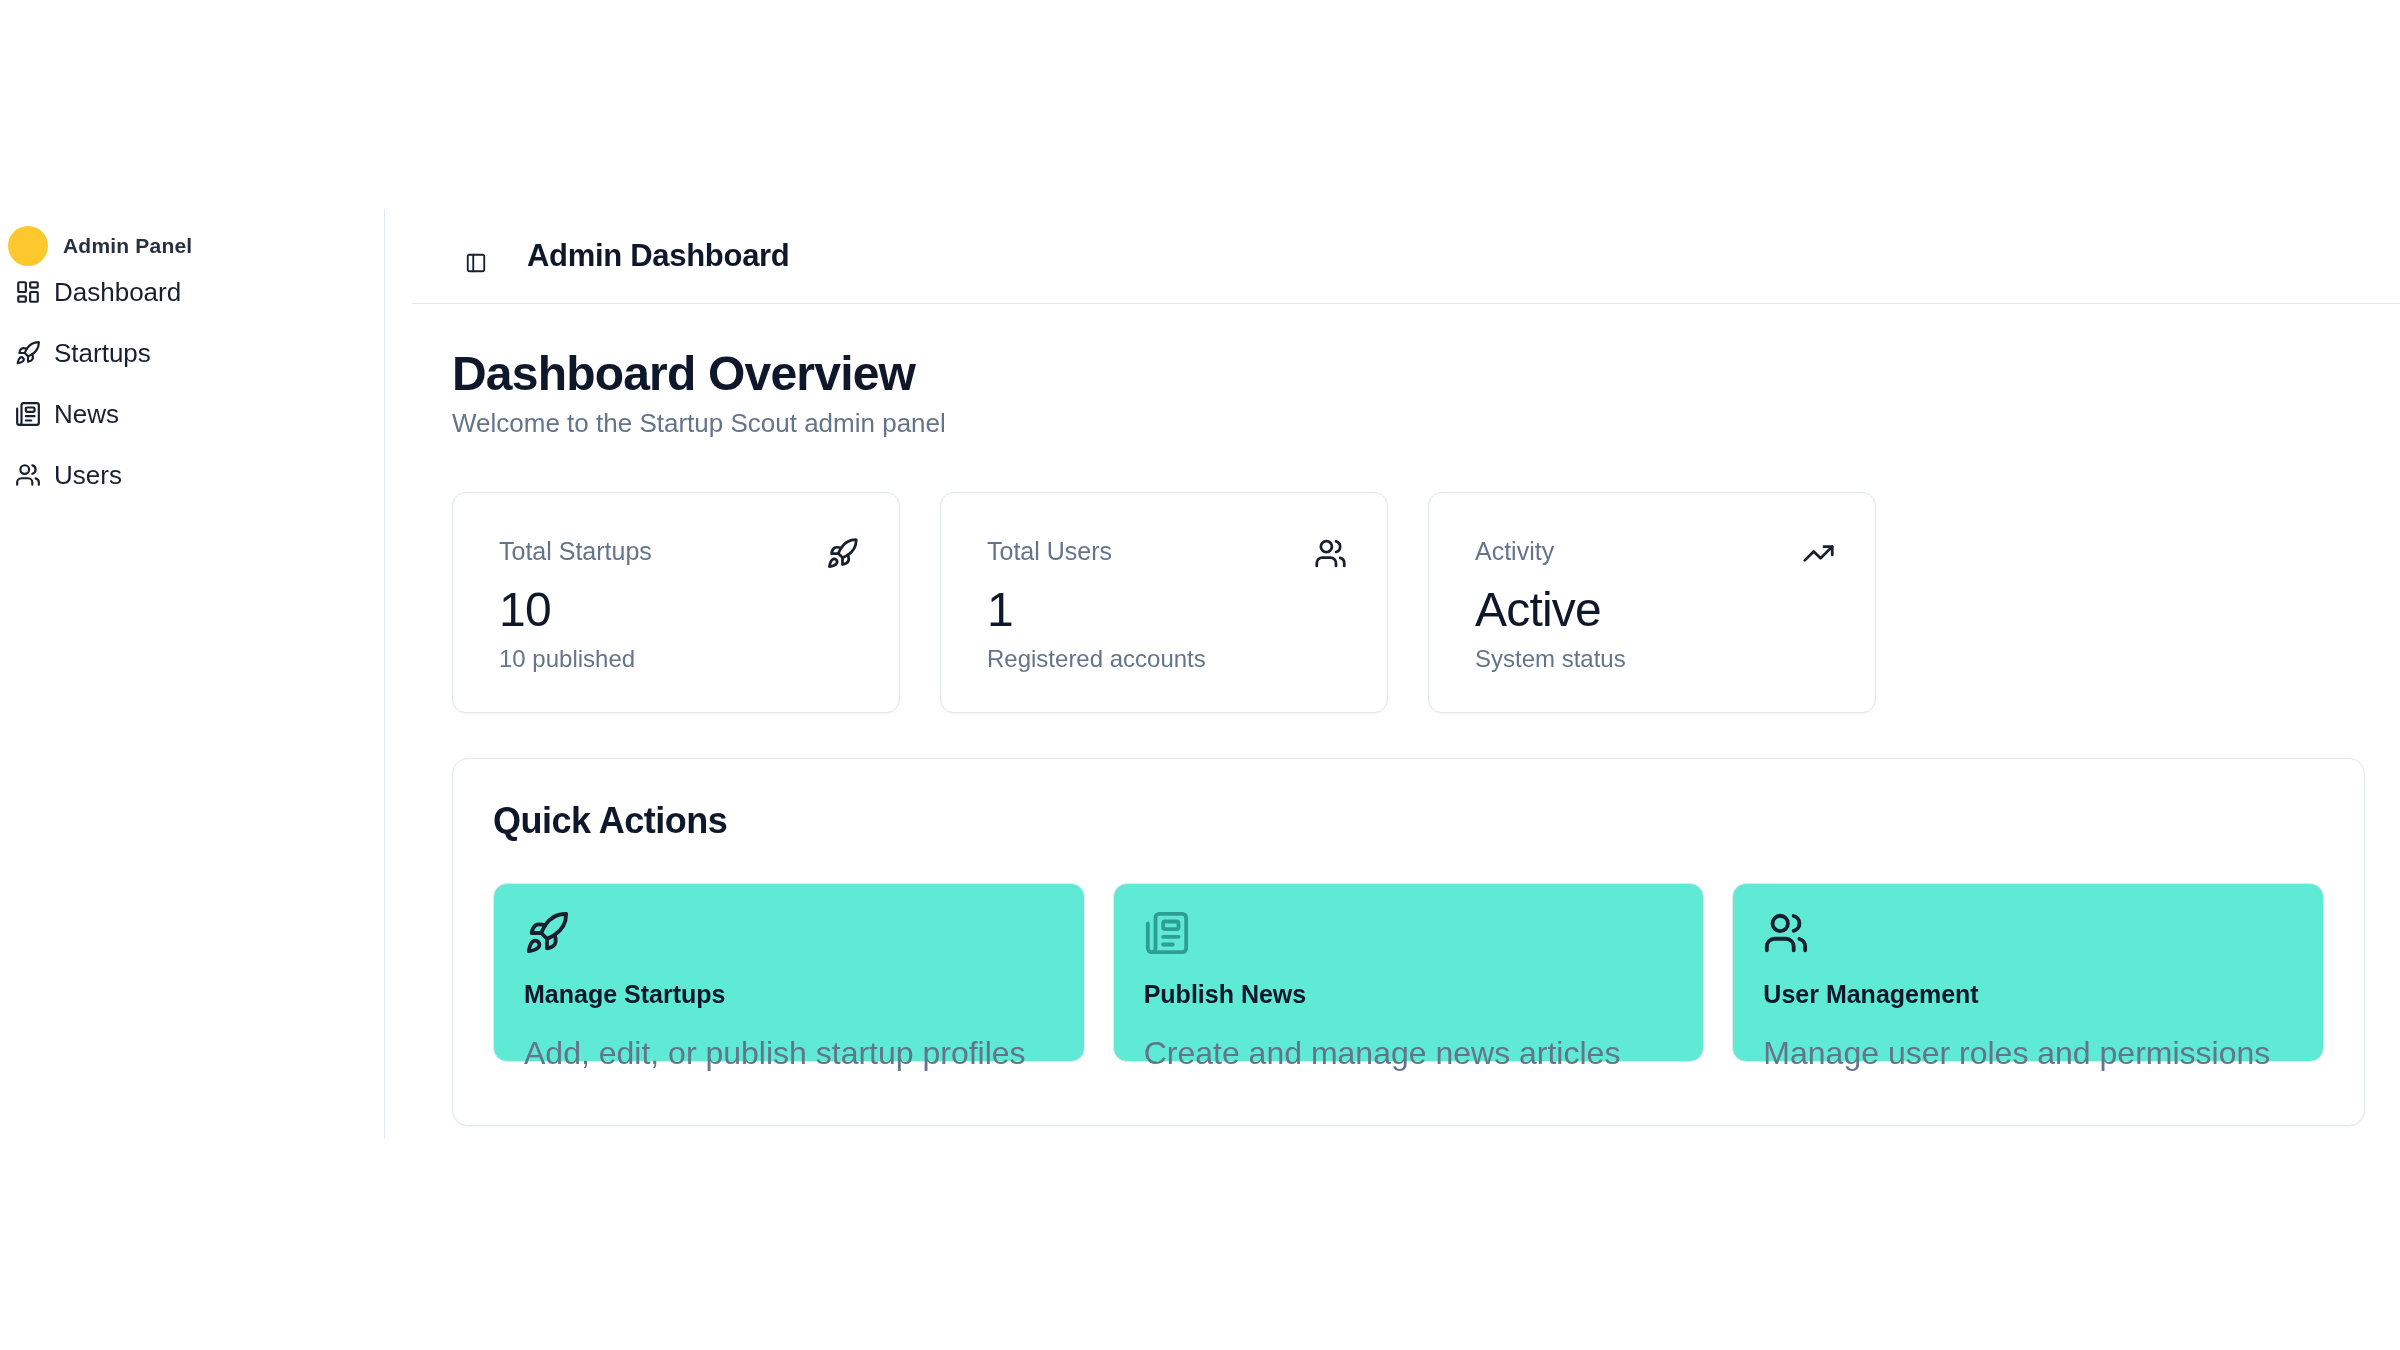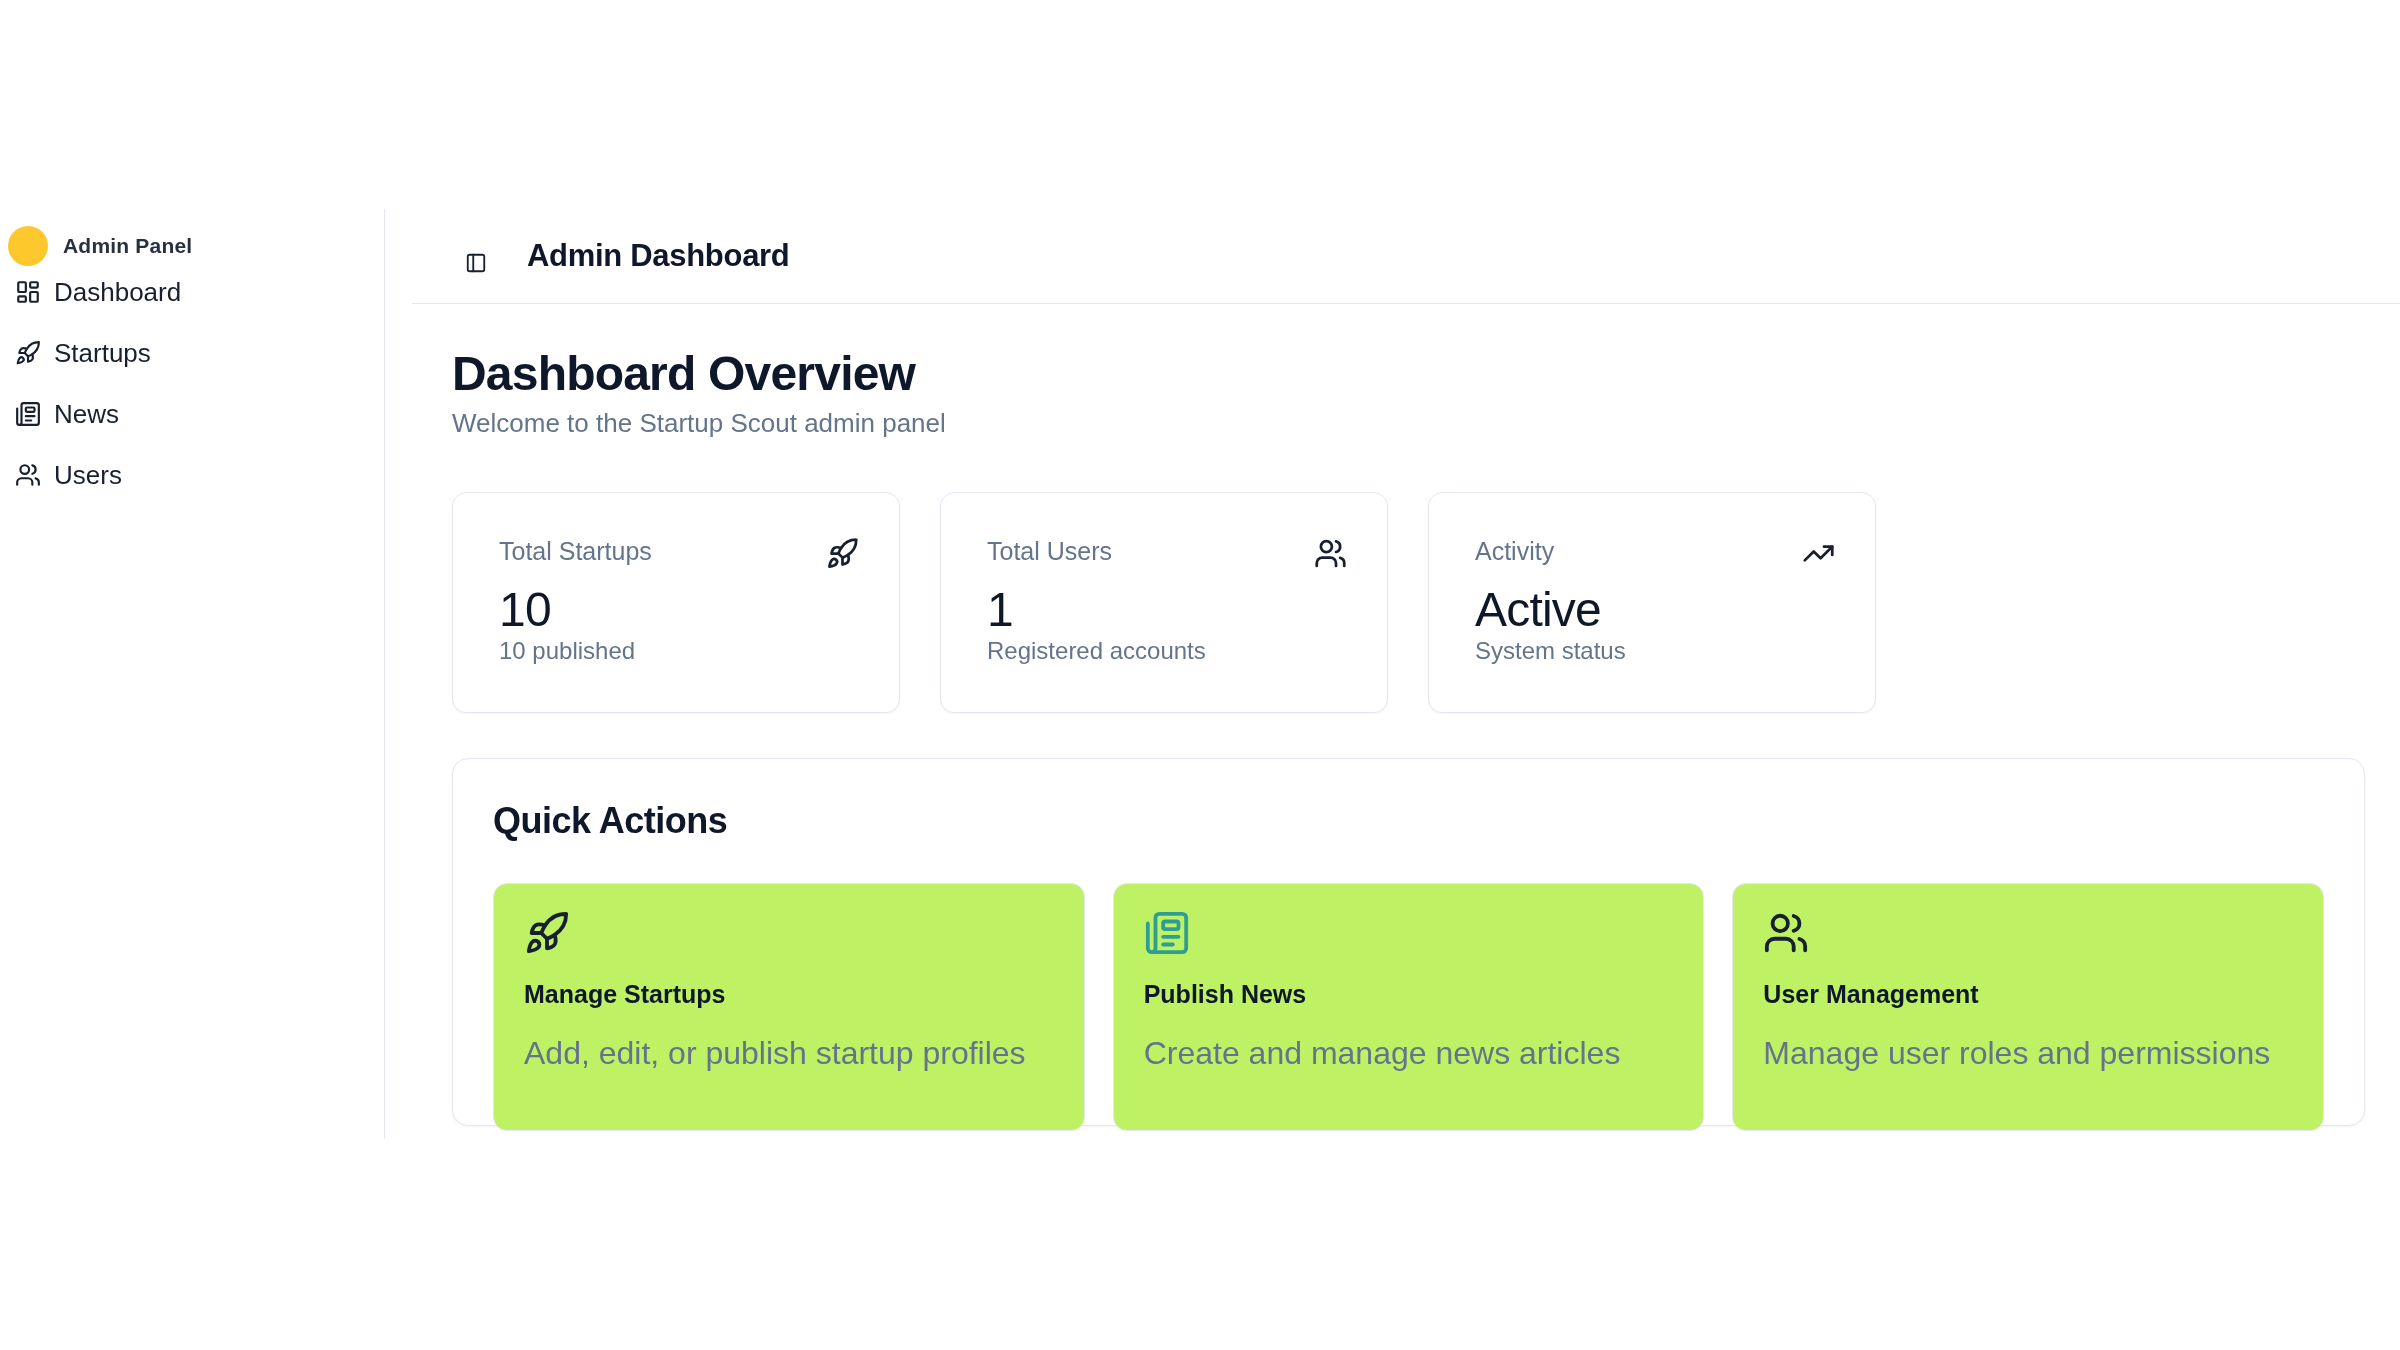--- a/index.html
+++ b/index.html
@@ -28,28 +28,28 @@
   .page-subtitle { position:absolute; left:452px; top:406px; font-size:26px; line-height:34px; color:#64748b; }
 
   
   .stats-row { position:absolute; left:452px; top:492px; width:1913px; display:flex; gap:40px; }
   .stat-card { width:448px; height:221px; background:#fff; border:1px solid #e3e7f0; border-radius:14px;
     box-shadow:0 1px 2px rgba(16,24,40,.05); padding:42px 40px 0 46px; }
   .stat-top { display:flex; justify-content:space-between; align-items:flex-start; }
   .stat-label { font-size:25px; line-height:33px; color:#64748b; }
   .stat-top svg { width:33px; height:33px; margin-top:2px; }
   .stat-value { margin-top:14px; font-size:48px; line-height:52px; font-weight:normal; letter-spacing:-.8px; color:#0f172a; }
-  .stat-sub { font-size:24px; line-height:30px; color:#64748b; }
+  .stat-sub { margin-top:8px; font-size:24px; line-height:30px; color:#64748b; }
 
   
   .quick-panel { position:absolute; left:452px; top:758px; width:1913px; height:368px; background:#fff;
     border:1px solid #e3e7f0; border-radius:16px; box-shadow:0 1px 2px rgba(16,24,40,.05); padding:40px; }
   .quick-title { font-size:36px; line-height:44px; font-weight:bold; letter-spacing:-.5px; color:#0f172a; }
   .actions-row { margin-top:40px; display:flex; gap:28px; }
-  .action-card { flex:1 1 0; height:248px; background:#bef264; border:1px solid #e3e7f0; border-radius:14px;
+  .action-card { flex:1 1 0; height:179px; background:#5eead4; border:1px solid #e3e7f0; border-radius:14px;
     padding:26px 30px; cursor:pointer; }
   .action-card svg { width:46px; height:46px; display:block; }
   .action-title { margin-top:22px; font-size:25px; line-height:32px; font-weight:bold; color:#0f172a; }
   .action-desc { margin-top:28px; font-size:32px; line-height:30px; color:#64748b; }
 
   .ink { color:#18202f; }
   .teal { color:#2f9e92; }
   svg { fill:none; stroke:currentColor; stroke-width:2; stroke-linecap:round; stroke-linejoin:round; }
 </style>
 </head>

